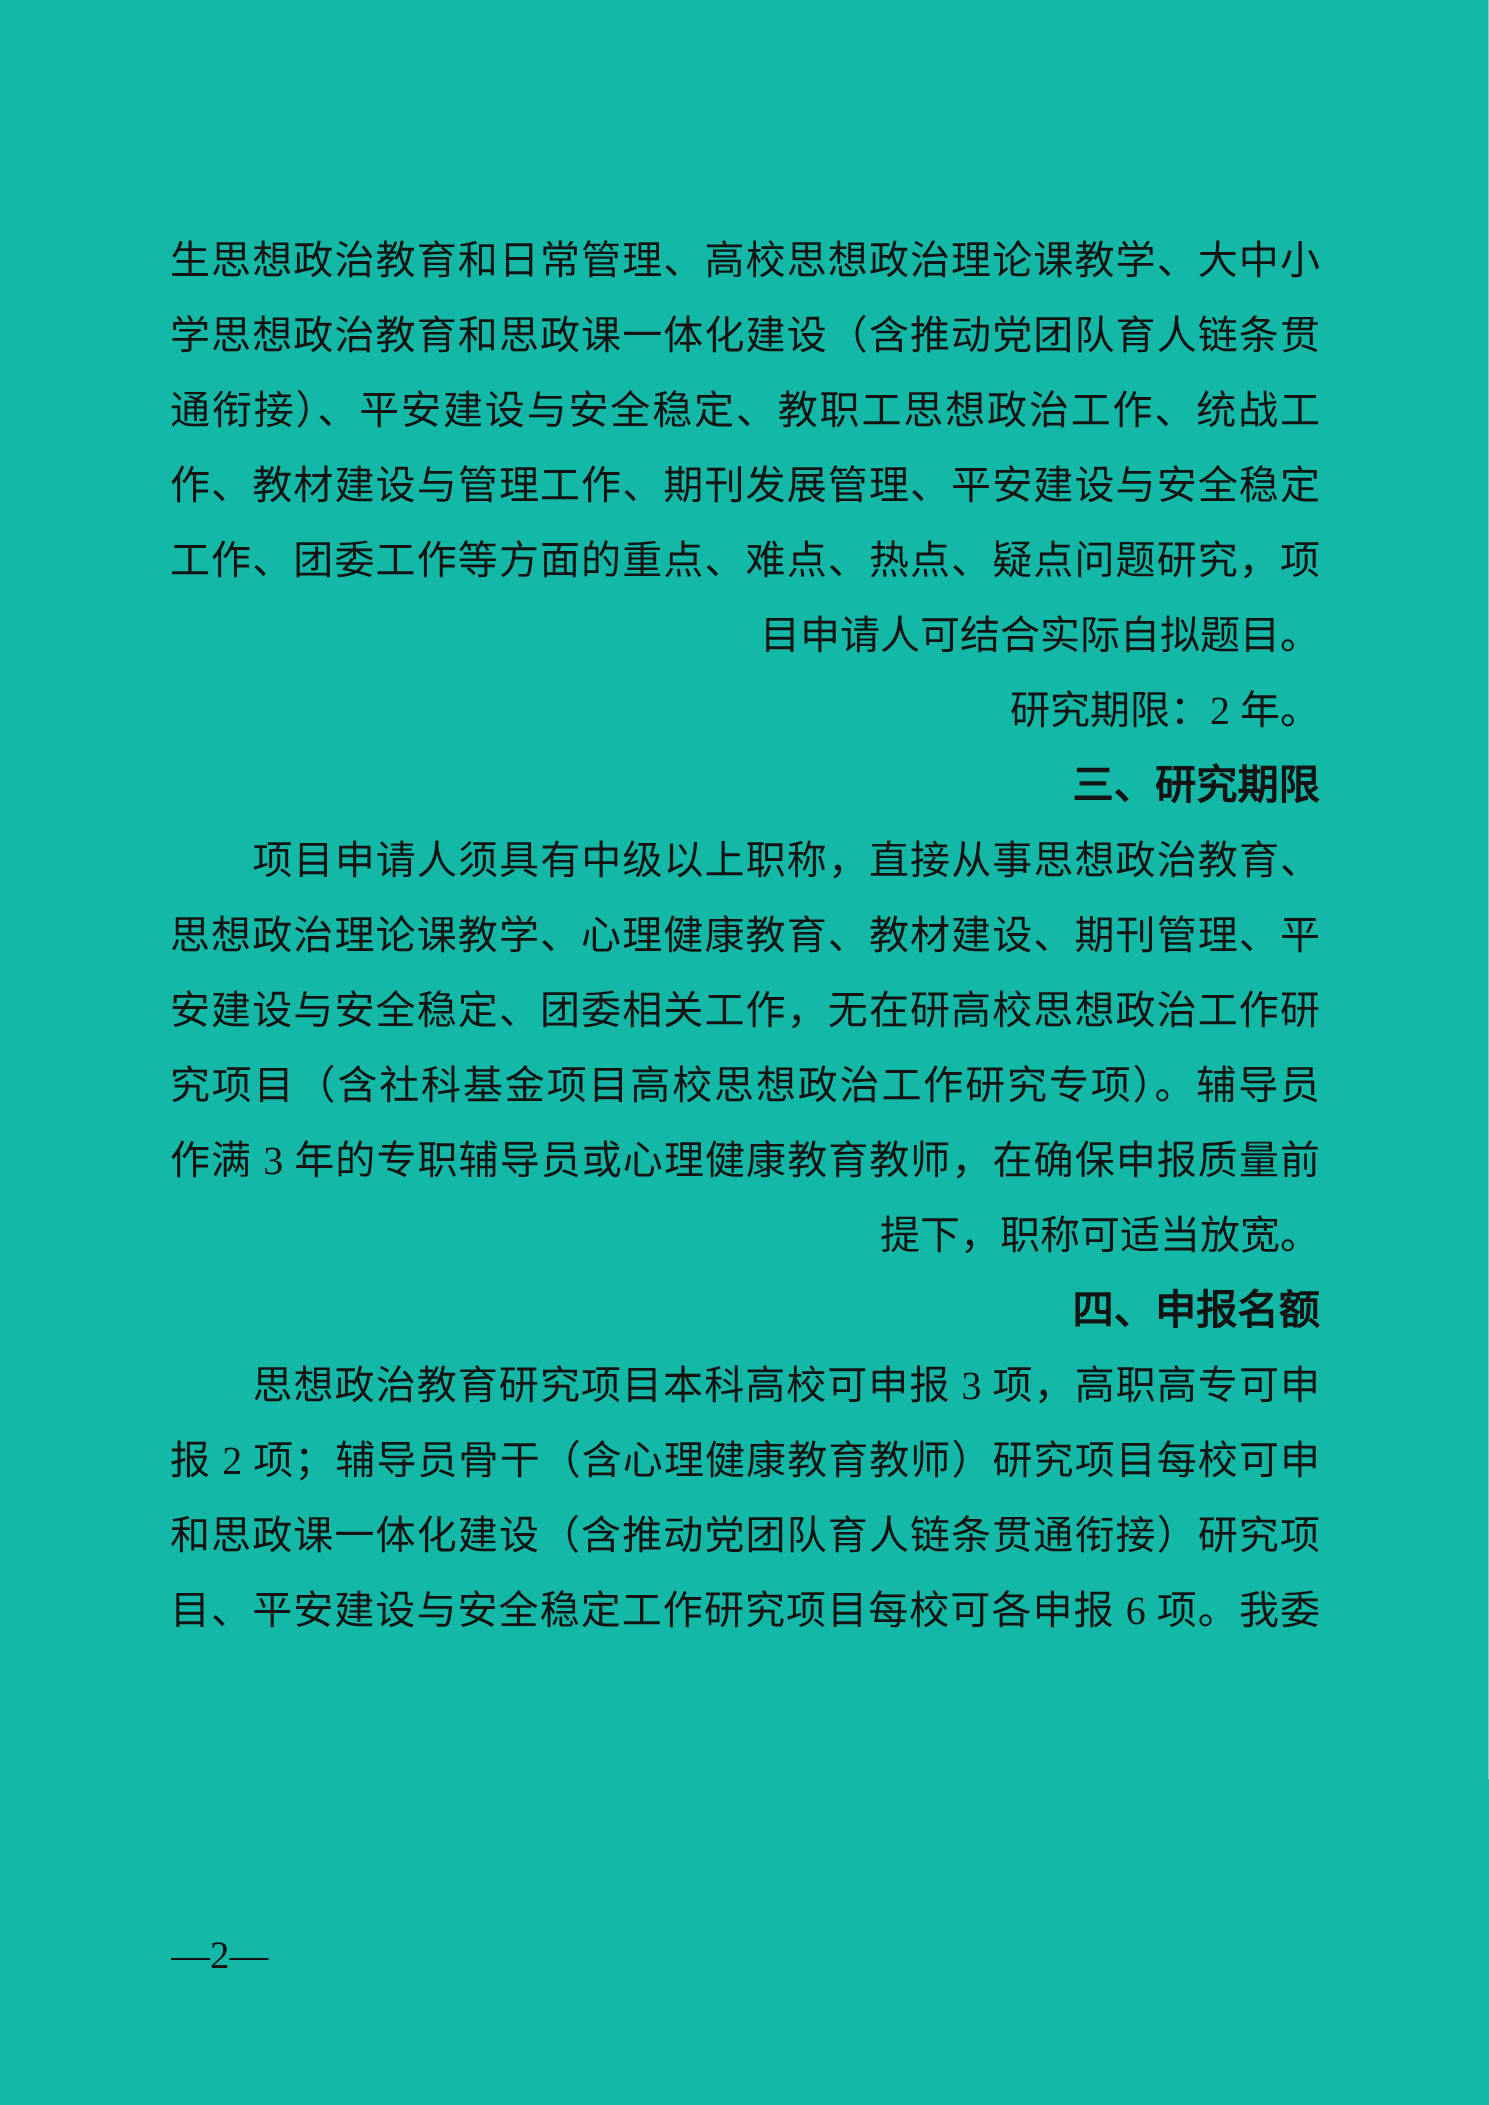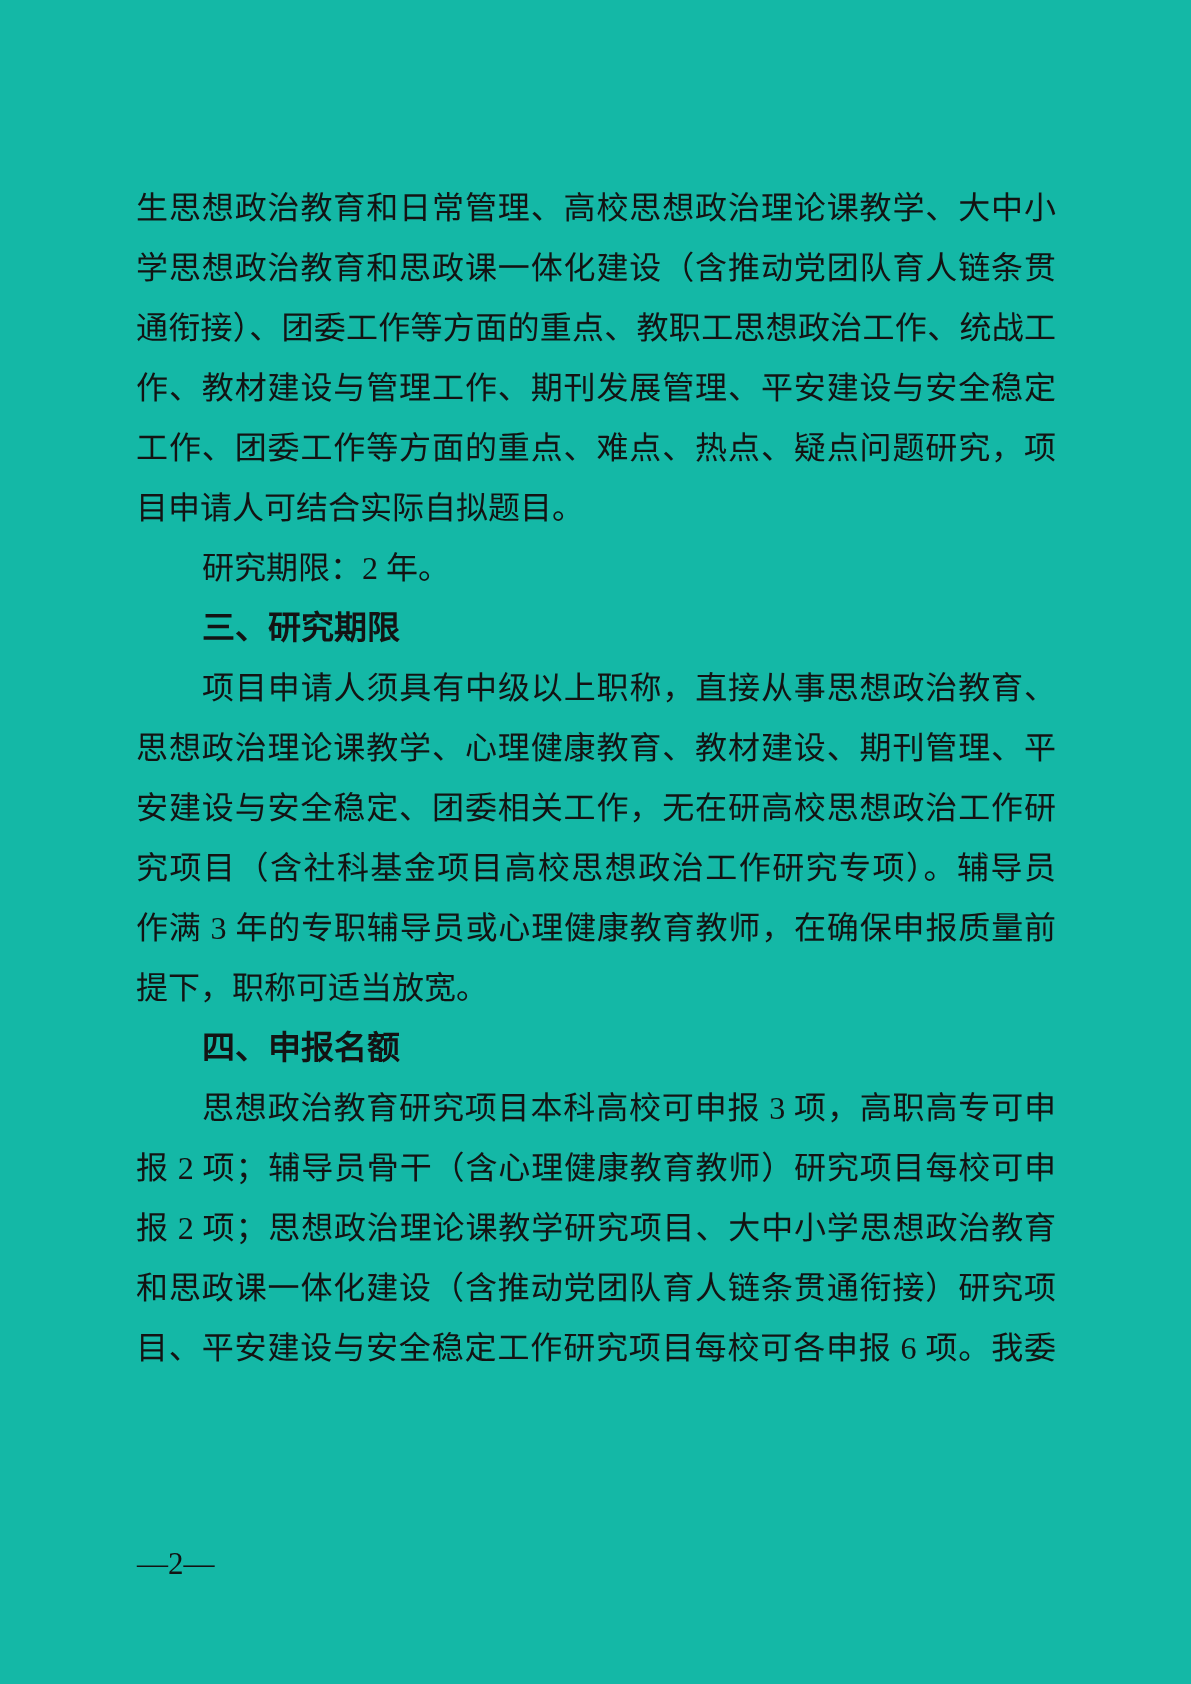--- a/index.html
+++ b/index.html
@@ -23,20 +23,21 @@
     width: 920px;
   }
   .para { margin: 0; padding: 0; }
   .line {
     display: block;
     height: 60px;
     line-height: 60px;
     font-size: 32px;
     white-space: normal;
     overflow: hidden;
+    text-align: right;
   }
   
   .just {
     text-align: justify;
     text-align-last: justify;
   }
   
   .indent { padding-left: 66px; }
   .heading-line {
     font-family: "Liberation Sans", "DejaVu Sans", sans-serif;
@@ -56,21 +57,21 @@
 </head>
 <body>
 
 <div class="page">
 
   <main class="text-block">
 
     <p class="para">
       <span class="line just">生思想政治教育和日常管理、高校思想政治理论课教学、大中小</span>
       <span class="line just">学思想政治教育和思政课一体化建设（含推动党团队育人链条贯</span>
-      <span class="line just">通衔接）、团委工作等方面的重点、教职工思想政治工作、统战工</span>
+      <span class="line just">通衔接）、平安建设与安全稳定、教职工思想政治工作、统战工</span>
       <span class="line just">作、教材建设与管理工作、期刊发展管理、平安建设与安全稳定</span>
       <span class="line just">工作、团委工作等方面的重点、难点、热点、疑点问题研究，项</span>
       <span class="line">目申请人可结合实际自拟题目。</span>
     </p>
 
     <p class="para">
       <span class="line indent">研究期限：2 年。</span>
     </p>
 
     <h2 class="para">
@@ -86,21 +87,20 @@
       <span class="line">提下，职称可适当放宽。</span>
     </p>
 
     <h2 class="para">
       <span class="line heading-line indent">四、申报名额</span>
     </h2>
 
     <p class="para">
       <span class="line just indent">思想政治教育研究项目本科高校可申报 3 项，高职高专可申</span>
       <span class="line just">报 2 项；辅导员骨干（含心理健康教育教师）研究项目每校可申</span>
-      <span class="line just">报 2 项；思想政治理论课教学研究项目、大中小学思想政治教育</span>
       <span class="line just">和思政课一体化建设（含推动党团队育人链条贯通衔接）研究项</span>
       <span class="line just">目、平安建设与安全稳定工作研究项目每校可各申报 6 项。我委</span>
     </p>
 
   </main>
 
   <div class="page-number">—2—</div>
 
 </div>
 

